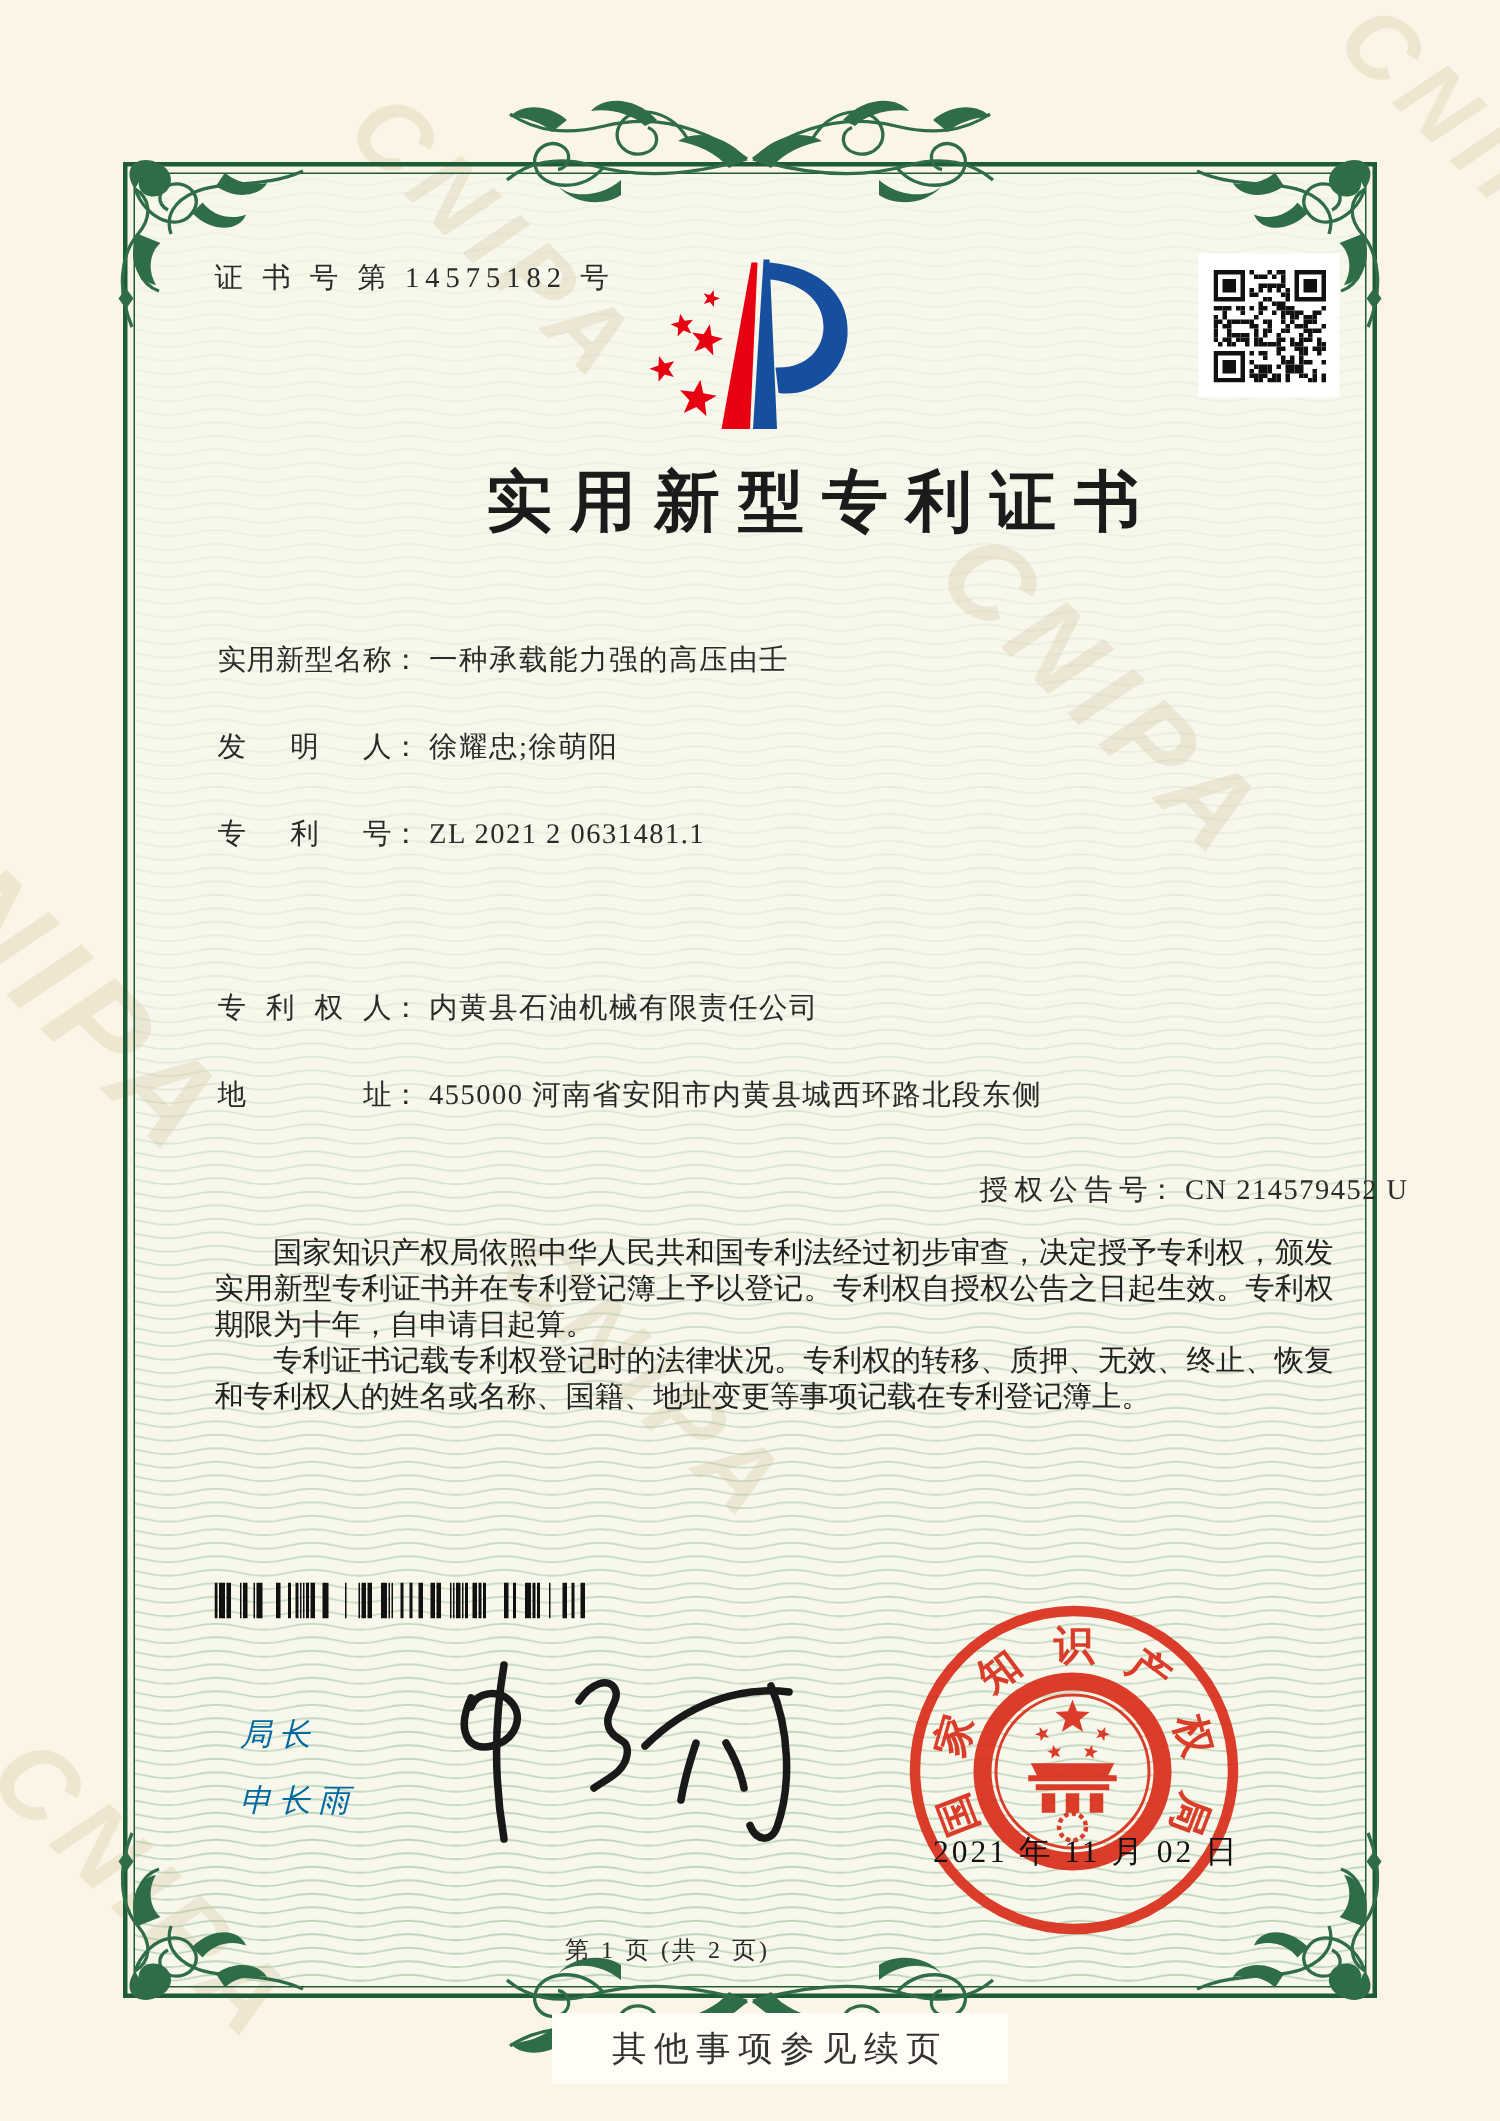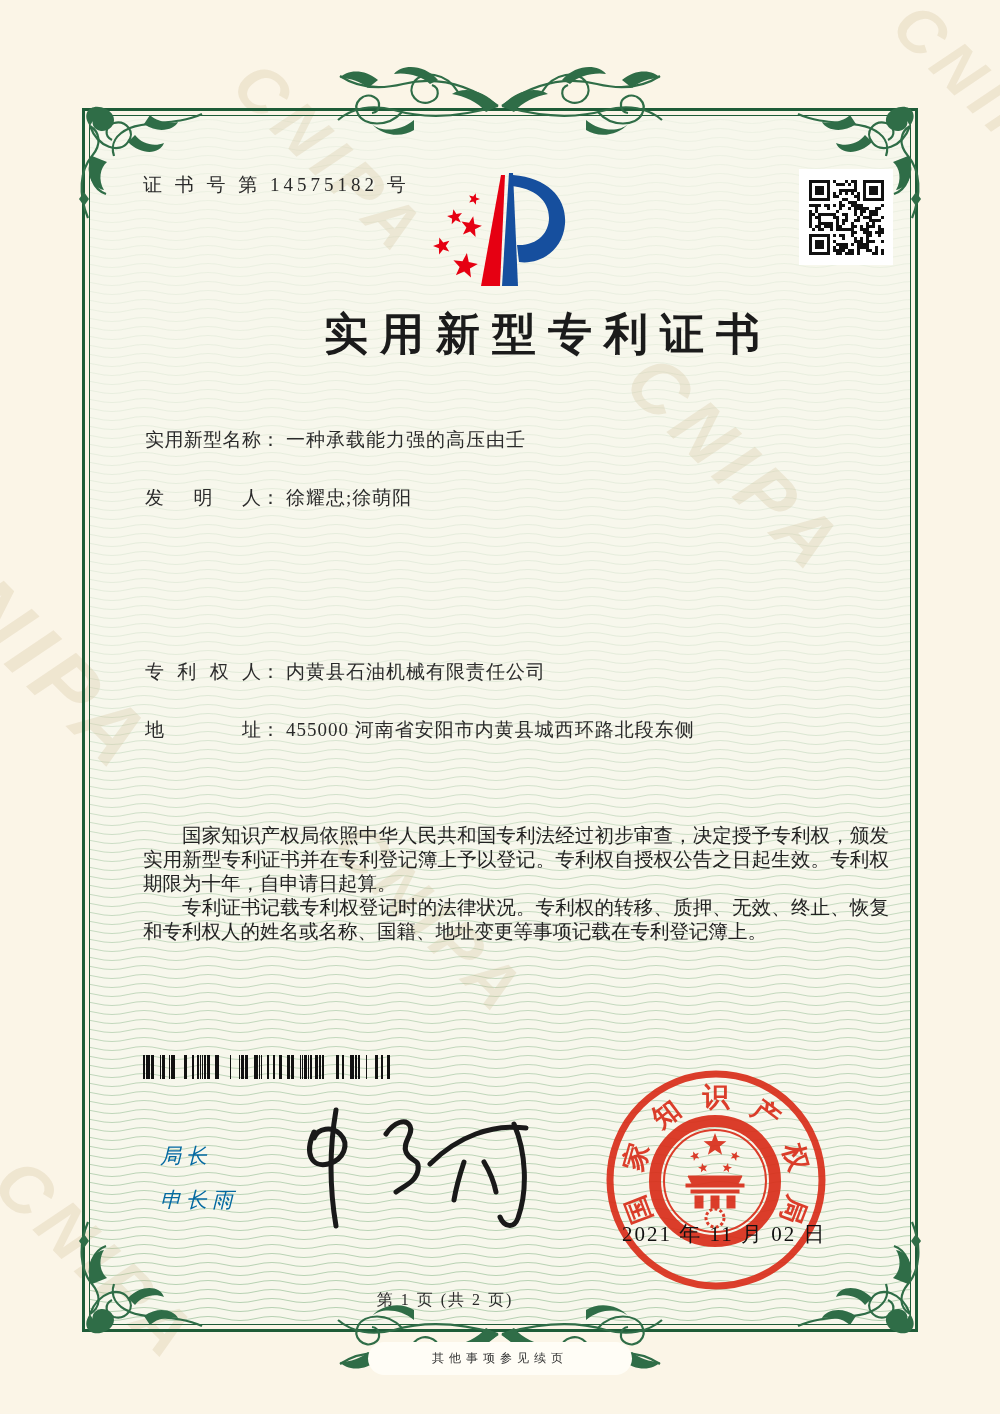--- a/index.html
+++ b/index.html
@@ -55,22 +55,22 @@
   .issuer{position:absolute;left:160px;top:1142px;font-family:"Liberation Sans","DejaVu Sans",sans-serif;font-size:21px;letter-spacing:5px;color:#0369a1;font-style:italic;}
   .issuer div{margin-bottom:16px;}
   .signature{position:absolute;left:278px;top:1100px;}
   .seal{position:absolute;left:596px;top:1060px;z-index:4;}
   .seal-date{
     position:absolute;left:622px;top:1220px;width:196px;text-align:center;
     font-size:21px;letter-spacing:2px;color:#111;z-index:5;white-space:nowrap;
   }
   .page-info{position:absolute;left:0;top:1290px;width:890px;text-align:center;font-size:16px;letter-spacing:2px;}
   .continuation{
-    position:absolute;left:368px;top:1342px;width:264px;text-align:center;
-    background:#fffdf6;padding:8px 0;font-size:12px;letter-spacing:5px;color:#333;z-index:4;border-radius:19px;
+    position:absolute;left:368px;top:1342px;width:304px;text-align:center;
+    background:#fffdf6;padding:8px 0;font-size:23px;letter-spacing:5px;color:#333;z-index:4;
   }
   .qr-pad{position:absolute;left:799px;top:169px;width:94px;height:96px;background:#ffffff;z-index:4;}
   .qr-pad svg{position:absolute;left:10px;top:11px;}
 </style>
 </head>
 <body>
 
 <div class="wm" style="left:210px;top:120px;font-size:66px;">CNIPA</div>
 <div class="wm" style="left:870px;top:60px;font-size:64px;">CNIPA</div>
 <div class="wm" style="left:600px;top:420px;font-size:76px;">CNIPA</div>
@@ -389,28 +389,34 @@
   </div>
 
   <div class="title">实用新型专利证书</div>
 
   <div class="frow" style="top:427px">
     <span class="flabel">实用新型名称</span><span class="fcolon">：</span><span class="fvalue">一种承载能力强的高压由壬</span>
   </div>
   <div class="frow" style="top:485px">
     <span class="flabel">发明人</span><span class="fcolon">：</span><span class="fvalue">徐耀忠;徐萌阳</span>
   </div>
+  <div class="frow" style="top:543px">
+    <span class="flabel">专利号</span><span class="fcolon">：</span><span class="fvalue">ZL 2021 2 0631481.1</span>
+  </div>
   <div class="frow" style="top:659px">
     <span class="flabel">专利权人</span><span class="fcolon">：</span><span class="fvalue">内黄县石油机械有限责任公司</span>
   </div>
   <div class="frow" style="top:717px">
     <span class="flabel">地址</span><span class="fcolon">：</span><span class="fvalue">455000 河南省安阳市内黄县城西环路北段东侧</span>
   </div>
 
   <div class="frow" style="top:780px;width:745px">
+    <span class="grant-right">
+      <span class="flabel" style="width:112px">授权公告号</span><span class="fcolon">：</span><span class="fvalue">CN 214579452 U</span>
+    </span>
   </div>
 
   <div class="paras">
     <p>国家知识产权局依照中华人民共和国专利法经过初步审查，决定授予专利权，颁发实用新型专利证书并在专利登记簿上予以登记。专利权自授权公告之日起生效。专利权期限为十年，自申请日起算。</p>
     <p>专利证书记载专利权登记时的法律状况。专利权的转移、质押、无效、终止、恢复和专利权人的姓名或名称、国籍、地址变更等事项记载在专利登记簿上。</p>
   </div>
 
   <div class="barcode">
     <svg id="bc" width="262" height="24">
         <rect x="0" y="0" width="2" height="24" fill="#111"></rect>

